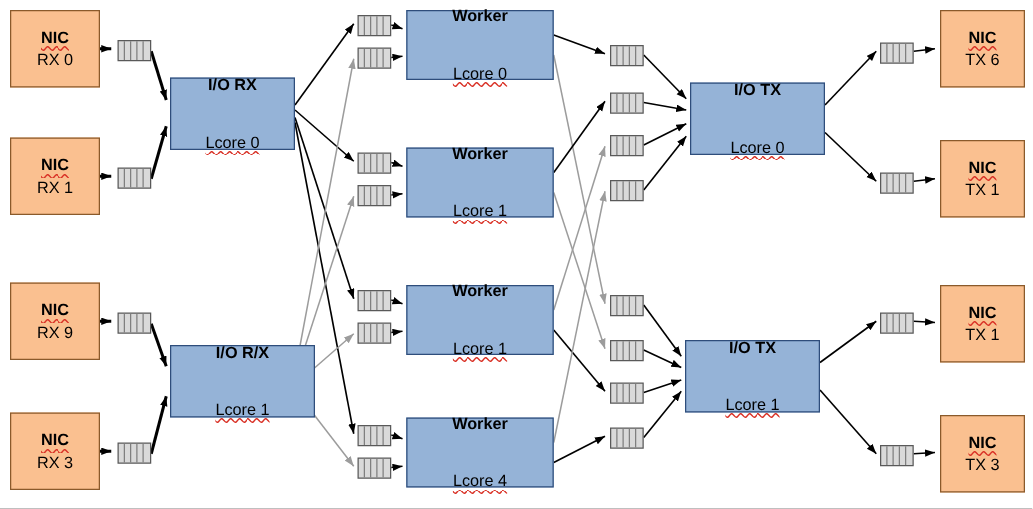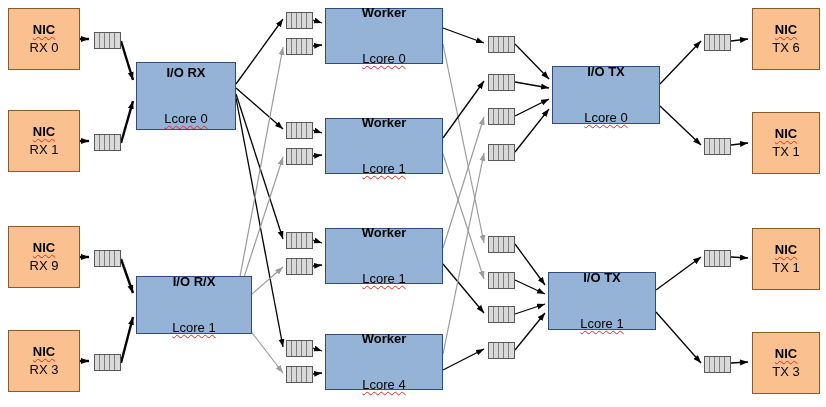--- a/index.html
+++ b/index.html
@@ -160,21 +160,21 @@
   </div>
   <div class="node nic" style="left:8px;top:226px;width:72px;height:62px">
     <span class="l1 sq">NIC</span>
     <span class="l2">RX 9</span>
   </div>
   <div class="node nic" style="left:8px;top:330px;width:72px;height:62px">
     <span class="l1 sq">NIC</span>
     <span class="l2">RX 3</span>
   </div>
 
-  <div class="node core" style="left:136px;top:62px;width:100px;height:68px">
+  <div class="node core" style="left:136px;top:62px;width:100px;height:58px">
     <span class="l1">I/O RX</span>
     <span class="l2 sq">Lcore 0</span>
   </div>
   <div class="node core" style="left:136px;top:276px;width:116px;height:58px">
     <span class="l1">I/O R/X</span>
     <span class="l2 sq">Lcore 1</span>
   </div>
 
   <div class="node core" style="left:325px;top:8px;width:118px;height:56px">
     <span class="l1">Worker</span>

